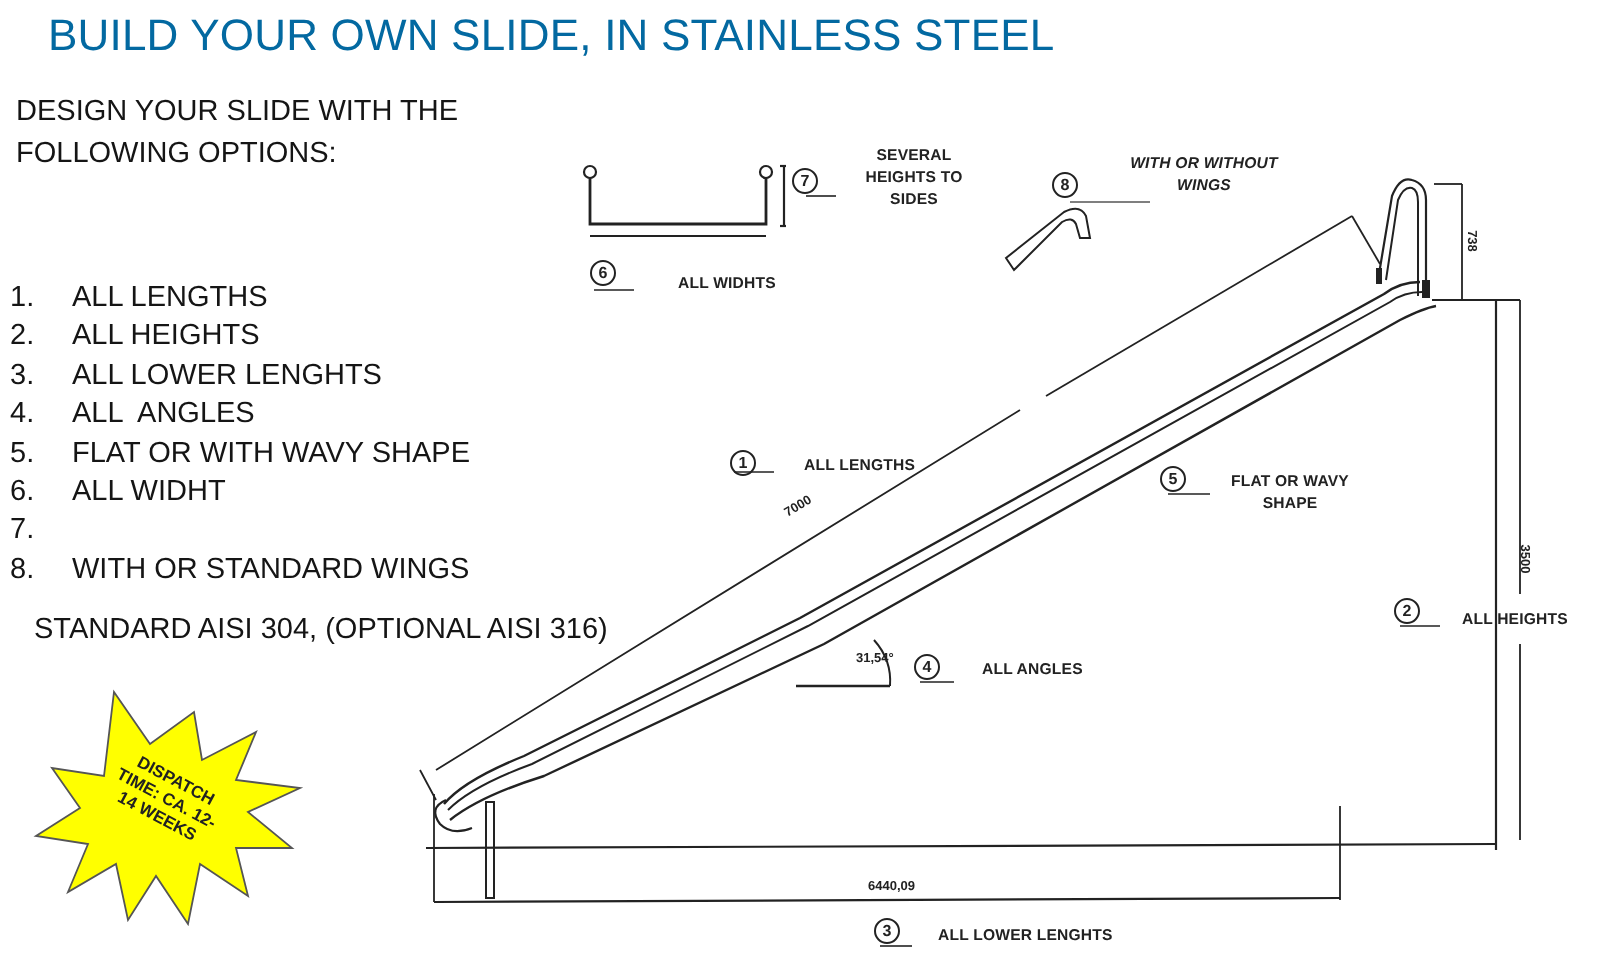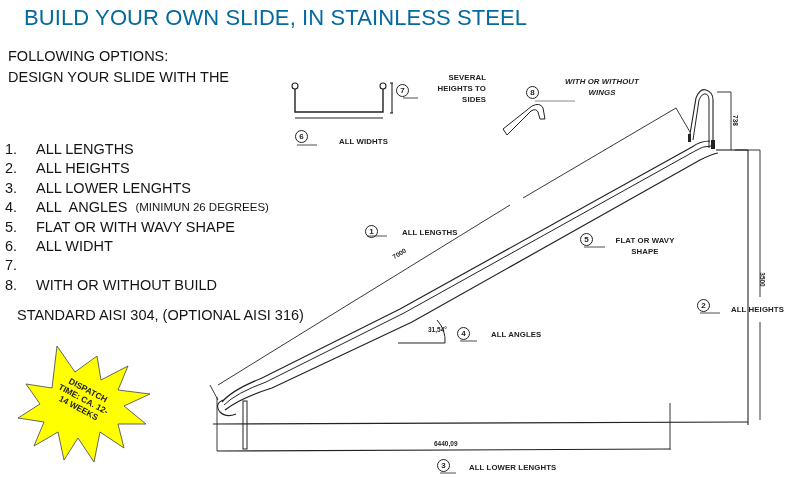--- a/index.html
+++ b/index.html
@@ -16,56 +16,55 @@
     .circ { width:13px; height:13px; border:1.1px solid #222; border-radius:50%; font-size:8px; font-weight:bold; color:#222; display:flex; align-items:center; justify-content:center; box-sizing:border-box; }
     svg.diagram { position:absolute; left:0; top:0; }
     .dim { font-size:6.5px; font-weight:bold; color:#222; white-space:nowrap; }
     .burst-text { font-size:8.5px; font-weight:bold; color:#222; text-align:center; line-height:10px; transform:rotate(28deg); white-space:nowrap; }
   </style>
 </head>
 <body>
 
 <div class="abs title">BUILD YOUR OWN SLIDE, IN STAINLESS STEEL</div>
 <div class="abs intro">
+  <div>DESIGN YOUR SLIDE WITH THE</div>
   <div>FOLLOWING OPTIONS:</div>
-  <div>DESIGN YOUR SLIDE WITH THE</div>
 </div>
 
 <ul class="abs opts">
   <li>
       <span class="num">1.</span>
       <span>ALL LENGTHS</span>
     </li>
   <li>
       <span class="num">2.</span>
       <span>ALL HEIGHTS</span>
     </li>
   <li>
       <span class="num">3.</span>
       <span>ALL LOWER LENGHTS</span>
     </li>
   <li>
       <span class="num">4.</span>
       <span style="white-space:pre">ALL  ANGLES </span>
-      <span class="small" style="padding-left:4px">(MINIMUN 26 DEGREES)</span>
     </li>
   <li>
       <span class="num">5.</span>
       <span>FLAT OR WITH WAVY SHAPE</span>
     </li>
   <li>
       <span class="num">6.</span>
       <span>ALL WIDHT</span>
     </li>
   <li>
       <span class="num">7.</span>
     </li>
   <li>
       <span class="num">8.</span>
-      <span>WITH OR WITHOUT BUILD</span>
+      <span>WITH OR STANDARD WINGS</span>
     </li>
 </ul>
 
 <div class="abs std">STANDARD AISI 304, (OPTIONAL AISI 316)</div>
 
 <svg class="diagram" width="800" height="483" viewBox="0 0 800 483">
   <g fill="none" stroke="#222" stroke-width="1.1">
 
     <polygon points="57,346 75,372 97,356 101,380 128,366 118,390 150,394 124,406 146,424 118,424 124,448 100,432 94,462 78,438 64,460 58,432 34,446 44,422 18,418 40,404 26,384 52,388" fill="#ffff00" stroke="#555" stroke-width="0.9"></polygon>
 
@@ -126,21 +125,21 @@
   </g>
 </svg>
 
 <div class="abs burst-text" style="left:56px; top:384px;">
   <div>DISPATCH</div>
   <div>TIME: CA. 12-</div>
   <div>14 WEEKS</div>
 </div>
 
 <div class="abs circ" style="left:396px; top:84px;">7</div>
-<div class="abs lbl" style="left:428px; top:72px; width:58px;text-align:right;">
+<div class="abs lbl" style="left:428px; top:72px; width:58px;">
   <div>SEVERAL</div>
   <div>HEIGHTS TO</div>
   <div>SIDES</div>
 </div>
 
 <div class="abs circ" style="left:295px; top:130px;">6</div>
 <div class="abs lbl" style="left:339px; top:136px;">ALL WIDHTS</div>
 
 <div class="abs circ" style="left:526px; top:86px;">8</div>
 <div class="abs lbl" style="left:562px; top:76px; width:80px;font-style:italic;">

